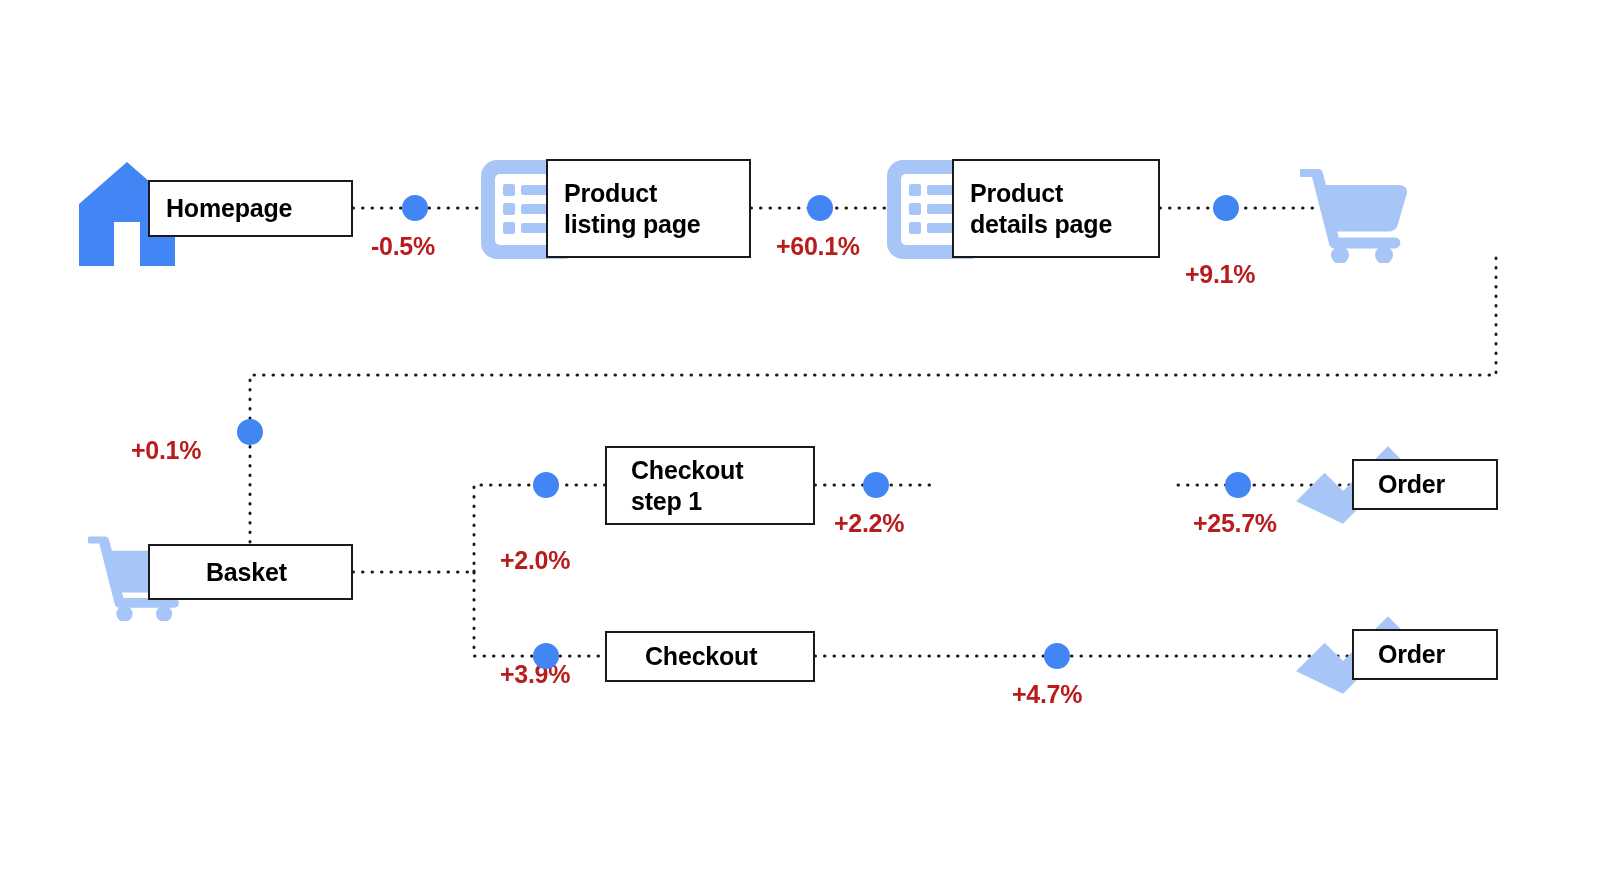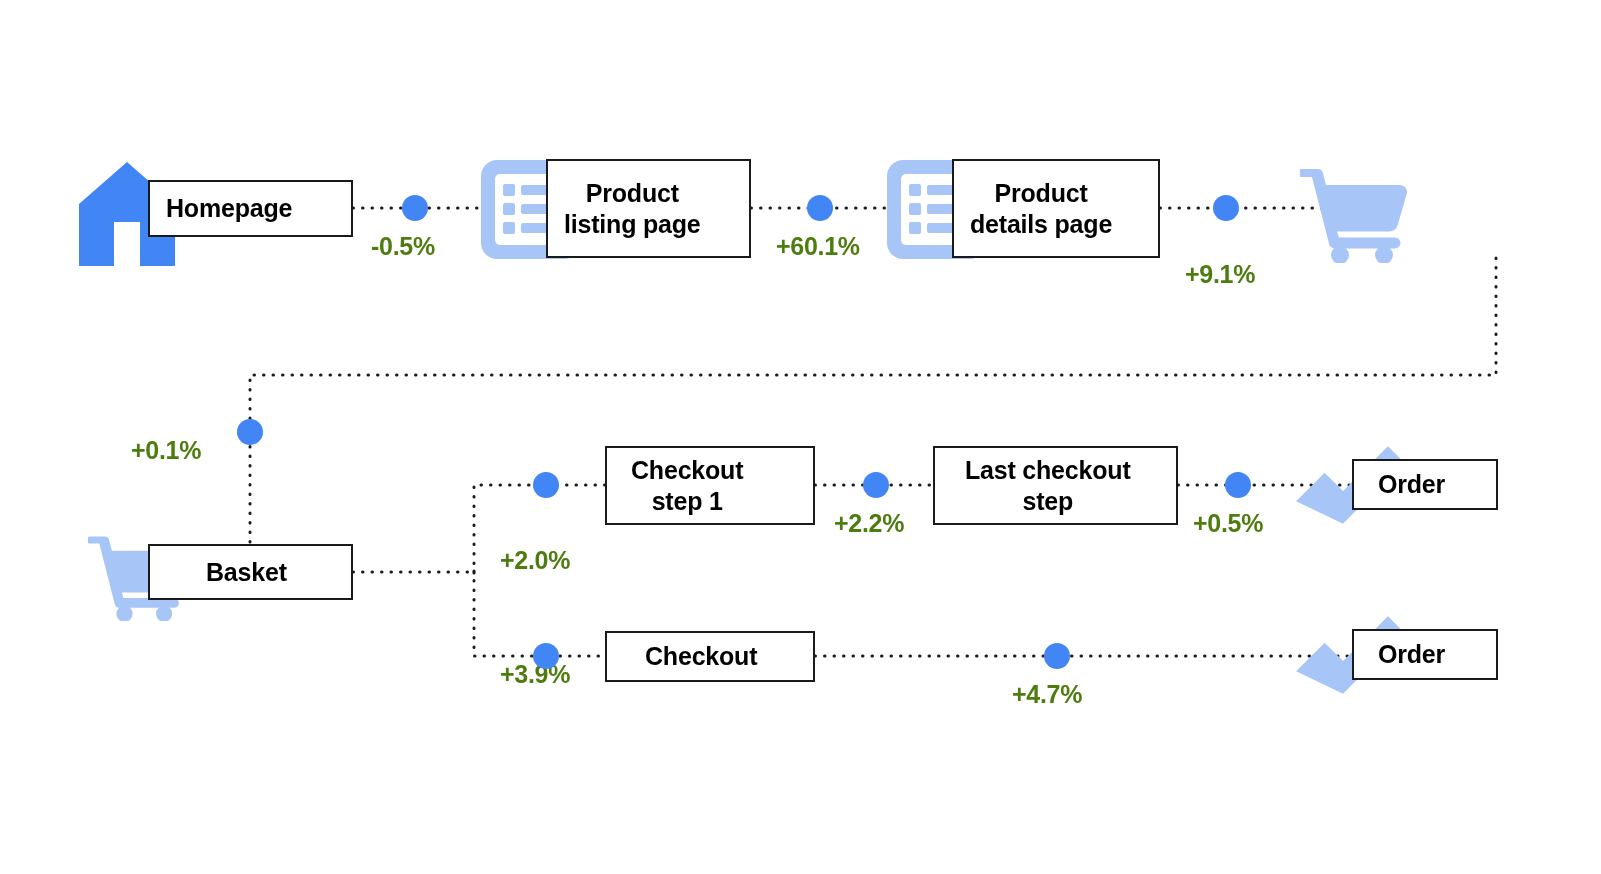--- a/index.html
+++ b/index.html
@@ -9,21 +9,20 @@
   }
   body {
     font-family: "Liberation Sans", sans-serif;
   }
   #canvas {
     position: relative;
     width: 1601px;
     height: 742px;
     background: #ffffff;
     overflow: hidden;
-    text-align: center;
   }
   #svg-layer {
     position: absolute;
     left: 0;
     top: 0;
     width: 1601px;
     height: 874px;
   }
   .node-box {
     position: absolute;
@@ -43,21 +42,21 @@
     padding-left: 16px;
     padding-right: 10px;
     letter-spacing: -0.2px;
     white-space: pre-line;
   }
   .metric {
     position: absolute;
     font-family: "Liberation Sans", sans-serif;
     font-weight: 700;
     font-size: 25px;
-    color: #4d7c0f;
+    color: #b91c1c;
     letter-spacing: -0.3px;
     white-space: nowrap;
     z-index: 6;
   }
   .icon-wrap {
     position: absolute;
     z-index: 2;
   }
   .dot {
     position: absolute;
@@ -163,24 +162,20 @@
 
   <div class="node-box" style="left:148px; top:544px; width:205px; height:56px;">
     <span class="node-label" style="padding-left:56px;">Basket</span>
   </div>
 
   <div class="node-box" style="left:605px; top:446px; width:210px; height:79px;">
     <span class="node-label" style="padding-left:24px;">Checkout
 step 1</span>
   </div>
 
-  <div class="node-box" style="left:933px; top:446px; width:245px; height:79px;">
-    <span class="node-label" style="padding-left:30px;">Last checkout
-step</span>
-  </div>
 
   <div class="node-box" style="left:1352px; top:459px; width:146px; height:51px;">
     <span class="node-label" style="padding-left:24px;">Order</span>
   </div>
 
   <div class="node-box" style="left:605px; top:631px; width:210px; height:51px;">
     <span class="node-label" style="padding-left:38px;">Checkout</span>
   </div>
 
   <div class="node-box" style="left:1352px; top:629px; width:146px; height:51px;">
@@ -196,17 +191,17 @@
   <div class="dot" style="left:1225px; top:472px; width:26px; height:26px;"></div>
   <div class="dot" style="left:533px; top:643px; width:26px; height:26px;"></div>
   <div class="dot" style="left:1044px; top:643px; width:26px; height:26px;"></div>
 
   <div class="metric" style="left:371px; top:232px;">-0.5%</div>
   <div class="metric" style="left:776px; top:232px;">+60.1%</div>
   <div class="metric" style="left:1185px; top:232px;margin-top:28px;">+9.1%</div>
   <div class="metric" style="left:131px; top:436px;">+0.1%</div>
   <div class="metric" style="left:500px; top:509px;margin-top:37px;">+2.0%</div>
   <div class="metric" style="left:834px; top:509px;">+2.2%</div>
-  <div class="metric" style="left:1193px; top:509px;">+0.5%</div>
+  <div class="metric" style="left:1193px; top:509px;">+25.7%</div>
   <div class="metric" style="left:500px; top:660px;">+3.9%</div>
   <div class="metric" style="left:1012px; top:680px;">+4.7%</div>
 
 </div>
 
 </body></html>

